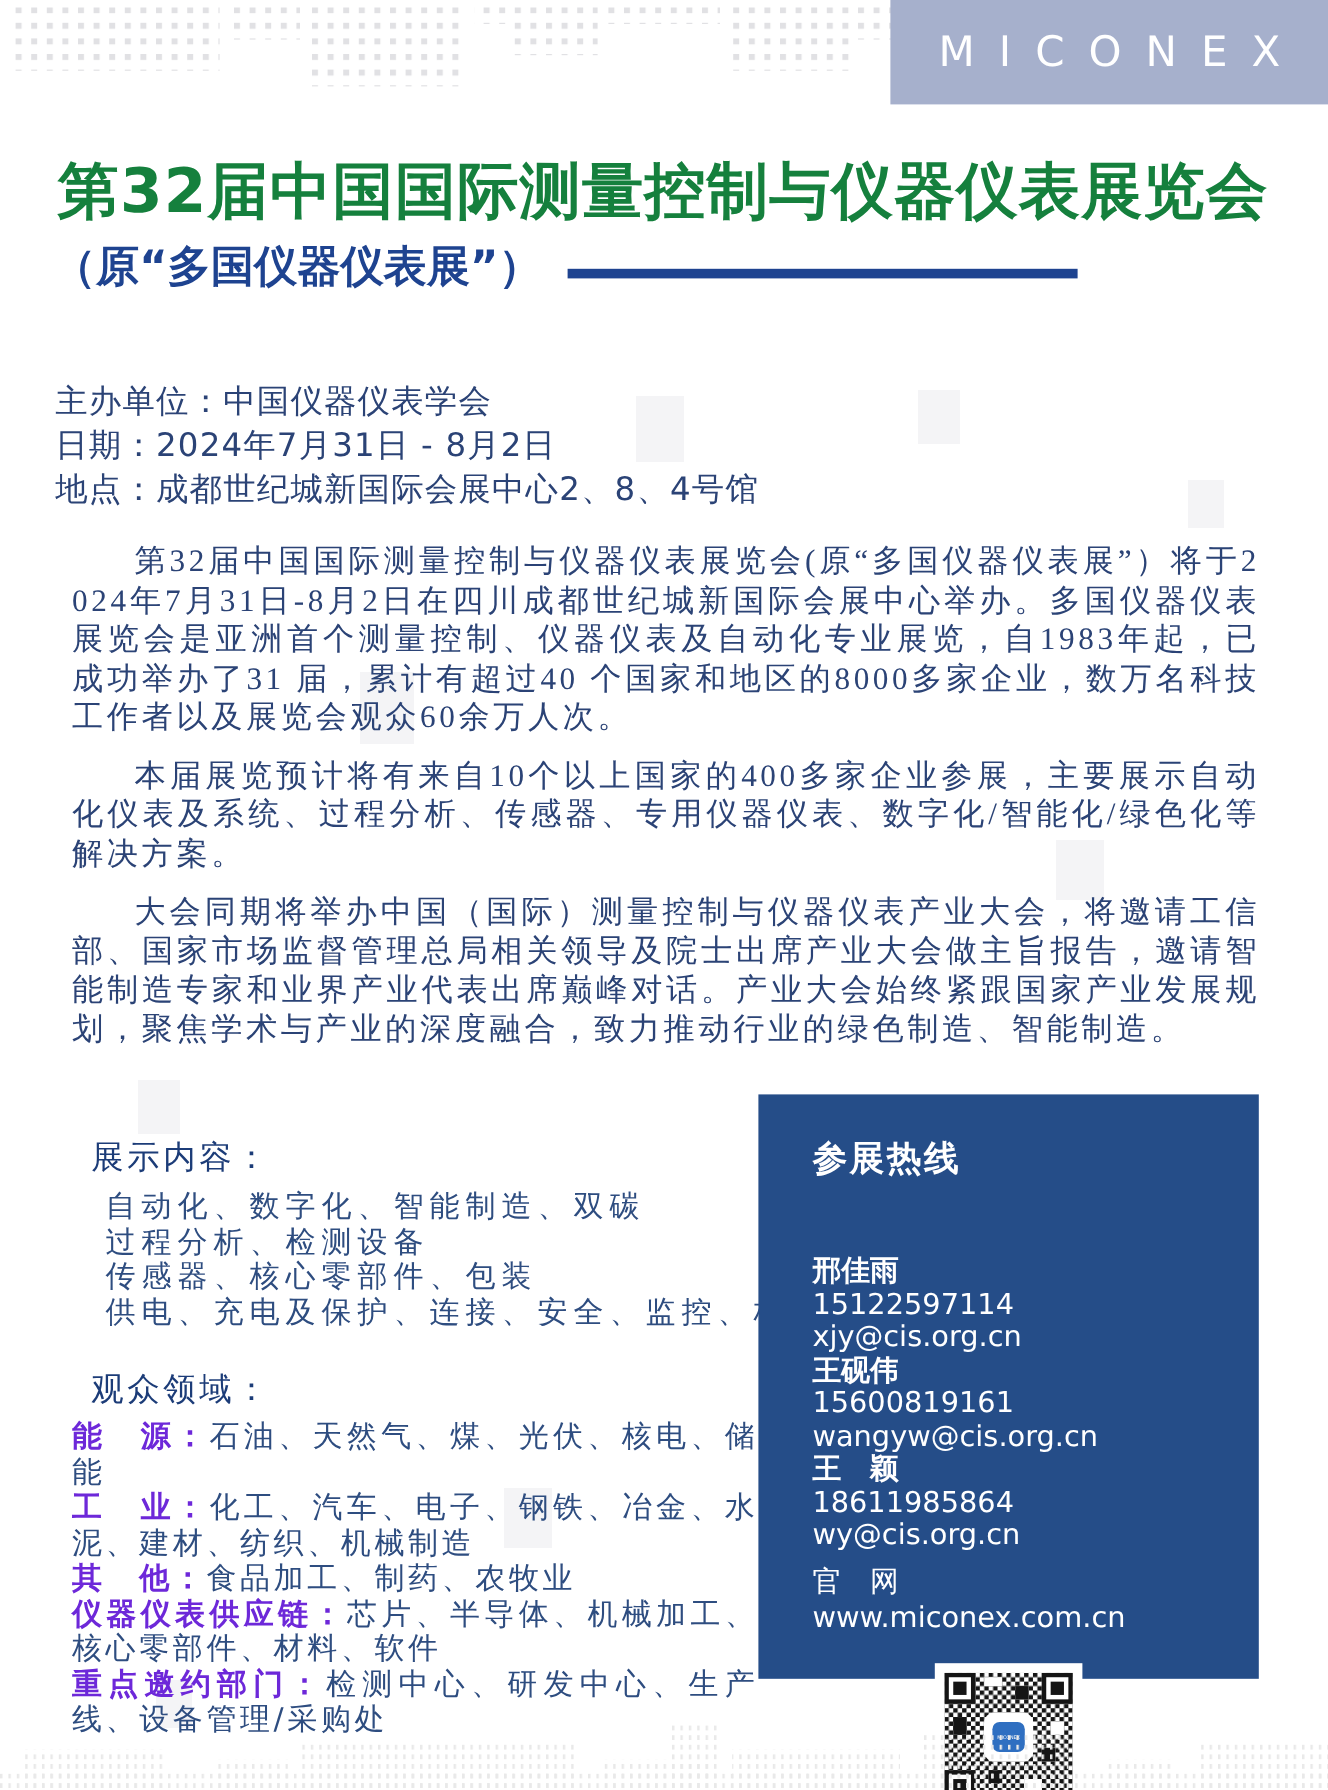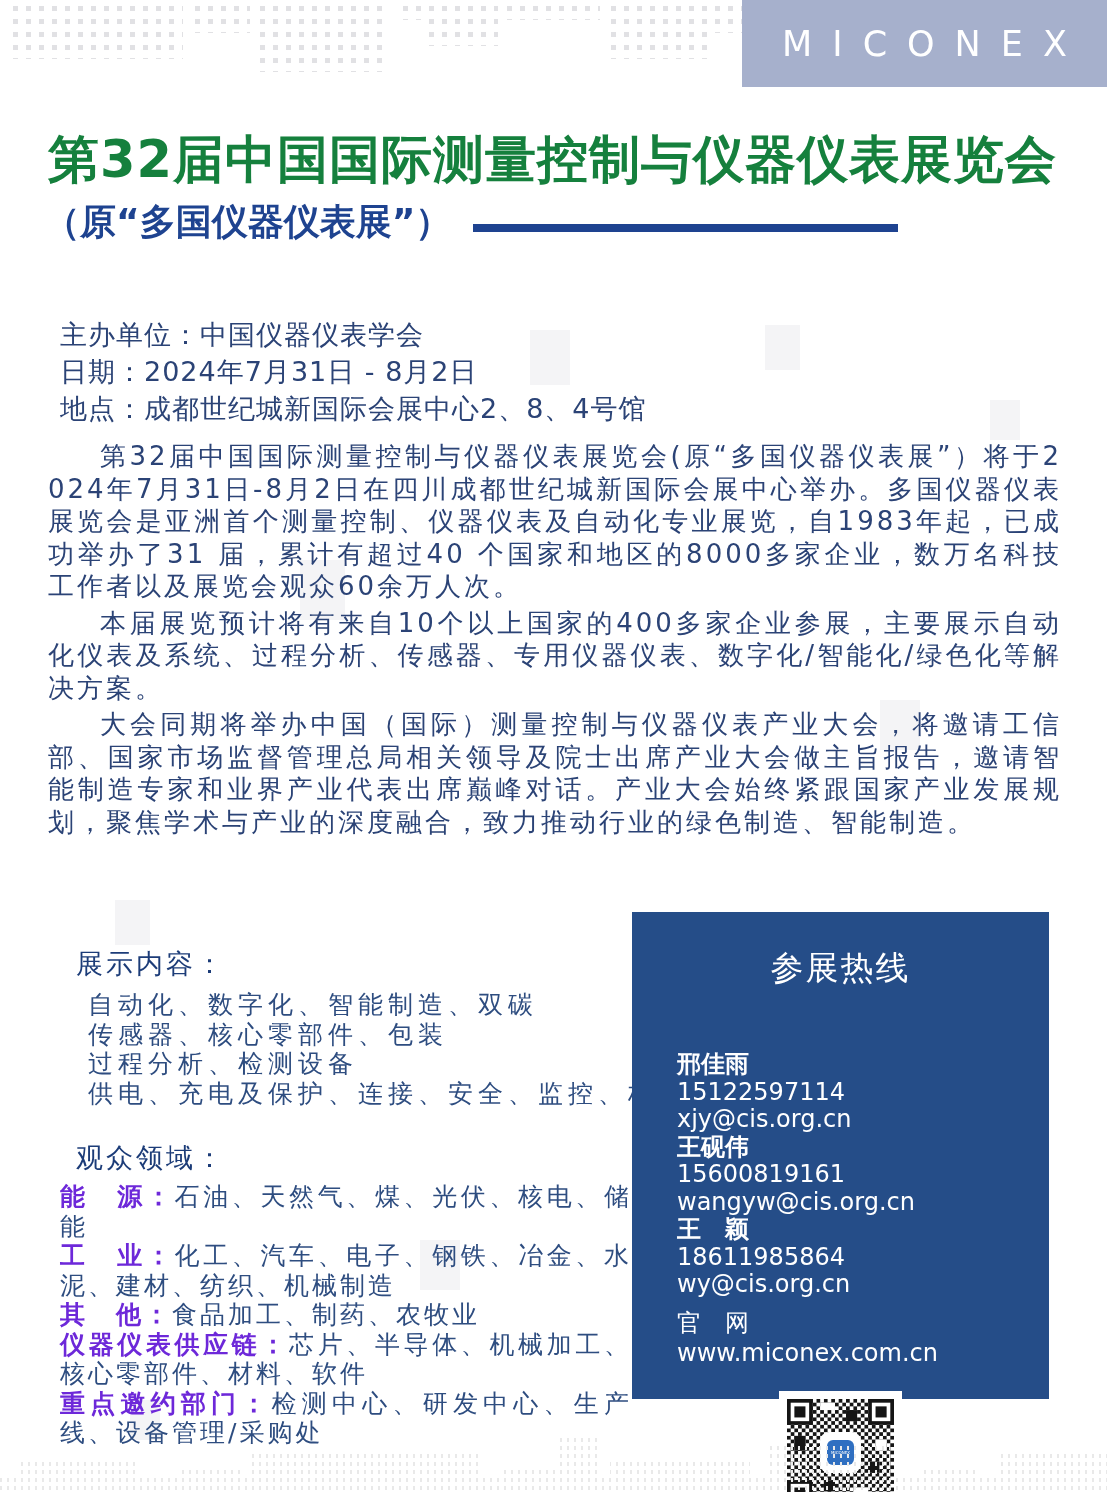--- a/index.html
+++ b/index.html
@@ -34,32 +34,32 @@
   .subtitle-row {
     position:absolute; left:44px; top:198px; display:flex; align-items:center;
   }
   .subtitle { font-size:36px; font-weight:bold; color:#1e4390; white-space:nowrap; }
   .subtitle-line {
     width:425px; height:8px; background:#1e4390; margin-left:22px; margin-top:10px;
   }
 
   
   .info {
-    position:absolute; left:60px; top:316px;
+    position:absolute; left:46px; top:316px;
     font-size:27px; line-height:37px; font-weight:500; color:#2b4376;
     letter-spacing:1px;
   }
 
   
   .body-text {
     position:absolute; left:44px; top:436px; width:1022px;
     font-size:26px; line-height:32.5px; letter-spacing:3px;
     color:#2b4376; text-align:justify; word-break:break-all;
   }
-  .body-text p { text-indent:2em; margin:4px; }
+  .body-text p { text-indent:2em; margin:16px;font-family:Liberation Serif, serif; }
 
   
   .left-col { position:absolute; left:60px; top:946px; width:572px; }
   .sec-head {
     font-size:27px; font-weight:normal; color:#1c3c78; letter-spacing:3px;margin-left:16px;
   }
   .exhibit-lines { margin-top:8px; }
   .exhibit-line {
     font-size:25px; line-height:29.5px; letter-spacing:5px; color:#2e4d80;
     white-space:nowrap;
@@ -71,21 +71,21 @@
     font-size:25px; line-height:29.5px; letter-spacing:3px; color:#2e4d80;
     text-align:justify; word-break:break-all;
   }
   .aud-label { font-weight:bold; color:#6d28d9; }
 
   
   .panel {
     position:absolute; left:632px; top:912px; width:417px; height:487px;
     background:#254d88; color:#ffffff; padding:34px 45px 0;
   }
-  .panel-title { text-align:center; font-size:33px; font-weight:normal; letter-spacing:2px; }
+  .panel-title { font-size:29px; font-weight:bold; letter-spacing:2px; }
   .contacts { margin-top:60px; font-size:24px; line-height:27.5px; }
   .c-name { font-weight:bold; }
   .c-detail { white-space:pre-wrap; }
   .website { margin-top:8px; font-size:24px; }
   .w-label { margin-right:10px; }
   .qr-box {
     position:relative; width:123px; height:123px; background:#ffffff;
     margin:24px auto 0; display:flex; align-items:center; justify-content:center;
   }
   .qr-logo {
@@ -152,22 +152,22 @@
     <p>第32届中国国际测量控制与仪器仪表展览会(原“多国仪器仪表展”）将于2024年7月31日-8月2日在四川成都世纪城新国际会展中心举办。多国仪器仪表展览会是亚洲首个测量控制、仪器仪表及自动化专业展览，自1983年起，已成功举办了31 届，累计有超过40 个国家和地区的8000多家企业，数万名科技工作者以及展览会观众60余万人次。</p>
     <p>本届展览预计将有来自10个以上国家的400多家企业参展，主要展示自动化仪表及系统、过程分析、传感器、专用仪器仪表、数字化/智能化/绿色化等解决方案。</p>
     <p>大会同期将举办中国（国际）测量控制与仪器仪表产业大会，将邀请工信部、国家市场监督管理总局相关领导及院士出席产业大会做主旨报告，邀请智能制造专家和业界产业代表出席巅峰对话。产业大会始终紧跟国家产业发展规划，聚焦学术与产业的深度融合，致力推动行业的绿色制造、智能制造。</p>
   </div>
 
   <div class="left-col">
     <div class="exhibits">
       <div class="sec-head">展示内容：</div>
       <div class="exhibit-lines">
         <div class="exhibit-line">自动化、数字化、智能制造、双碳</div>
+        <div class="exhibit-line">过程分析、检测设备</div>
         <div class="exhibit-line">传感器、核心零部件、包装</div>
-        <div class="exhibit-line">过程分析、检测设备</div>
         <div class="exhibit-line">供电、充电及保护、连接、安全、监控、标识</div>
       </div>
     </div>
     <div class="audience">
       <div class="sec-head">观众领域：</div>
       <div class="aud-items">
         <div class="aud-item"><span class="aud-label">能　源：</span><span>石油、天然气、煤、光伏、核电、储能</span></div>
         <div class="aud-item"><span class="aud-label">工　业：</span><span>化工、汽车、电子、钢铁、冶金、水泥、建材、纺织、机械制造</span></div>
         <div class="aud-item"><span class="aud-label">其　他：</span><span>食品加工、制药、农牧业</span></div>
         <div class="aud-item"><span class="aud-label">仪器仪表供应链：</span><span>芯片、半导体、机械加工、核心零部件、材料、软件</span></div>

